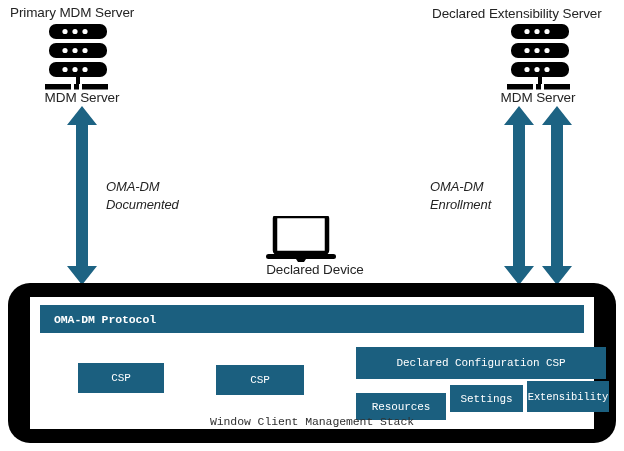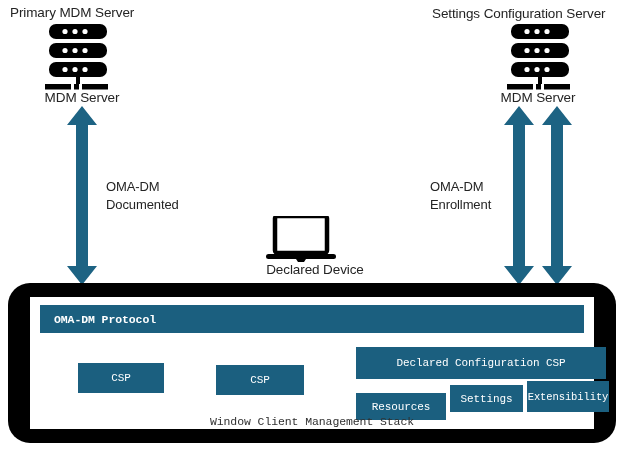--- a/index.html
+++ b/index.html
@@ -58,20 +58,21 @@
   #arrow-right-a { left: 503px; top: 106px; }
   #arrow-right-b { left: 541px; top: 106px; }
 
   
   .arrow-caption {
     font-size: 13px;
     color: #242424;
     line-height: 18px;
     white-space: nowrap;
     letter-spacing: -0.1px;
+    font-style: italic;
   }
   #caption-oma-dm-documented { left: 106px; top: 178px; }
   #caption-oma-dm-enrollment { left: 430px; top: 178px; }
 
   
   #device-stack-frame {
     left: 8px;
     top: 283px;
     width: 608px;
     height: 160px;
@@ -131,21 +132,21 @@
     letter-spacing: -0.1px;
   }
 </style>
 </head>
 <body>
 
 <div class="stage">
 
   <div class="abs top-label" id="label-primary-mdm">Primary MDM Server</div>
 
-  <div class="abs top-label" id="label-declared-cfg">Settings Configuration Server</div>
+  <div class="abs top-label" id="label-declared-cfg">Declared Extensibility Server</div>
 
   <div class="abs" id="server-icon-left">
     <svg class="server-icon" viewBox="0 0 76 66" xmlns="http://www.w3.org/2000/svg" aria-hidden="true">
       <rect x="8" y="0" width="58" height="15" rx="7" fill="#000000"></rect>
       <circle cx="24" cy="7.5" r="2.6" fill="#ffffff"></circle>
       <circle cx="34" cy="7.5" r="2.6" fill="#ffffff"></circle>
       <circle cx="44" cy="7.5" r="2.6" fill="#ffffff"></circle>
       <rect x="8" y="19" width="58" height="15" rx="7" fill="#000000"></rect>
       <circle cx="24" cy="26.5" r="2.6" fill="#ffffff"></circle>
       <circle cx="34" cy="26.5" r="2.6" fill="#ffffff"></circle>

